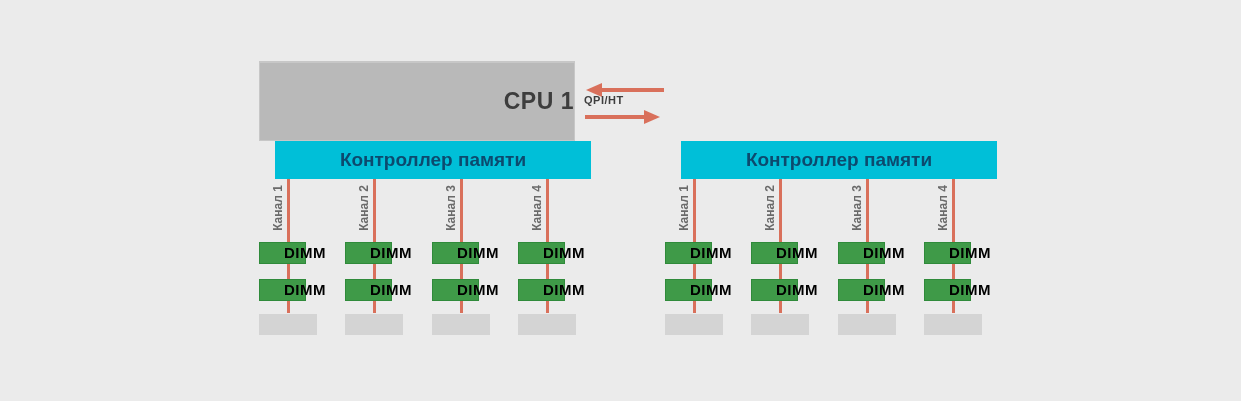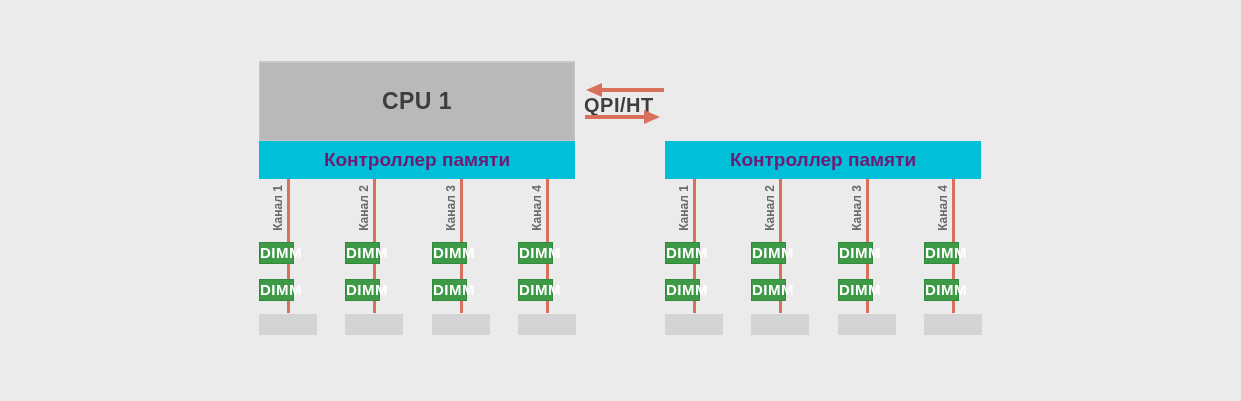--- a/index.html
+++ b/index.html
@@ -26,38 +26,38 @@
   .cpu-group.g1 { left: 259px; }
   .cpu-group.g2 { left: 665px; }
 
   .cpu-block {
     position: absolute;
     top: 0; left: 0;
     width: 316px; height: 80px;
     background: #b9b9b9;
     border: 1px solid #c7c7c7;
     border-top-width: 2px;
-    display: flex; align-items: center; justify-content: center;
+    display: flex; align-items: center; justify-content: flex-end;
   }
   .cpu-label {
     font-size: 23px;
     font-weight: 600;
     color: #3d3d3d;
     letter-spacing: 0.5px;
   }
 
   .mem-controller {
     position: absolute;
-    top: 80px; left: 0;
+    top: 80px; left: 16px;
     width: 316px; height: 38px;
     background: #00bfd8;
     display: flex; align-items: center; justify-content: center;
     font-size: 19px;
     font-weight: 600;
-    color: #701a75;
+    color: #0c4a6e;
   }
 
   
   .channel {
     position: absolute;
     top: 118px;
     width: 58px;
     height: 156px;
   }
   .channel.c1 { left: 0px; }
@@ -84,30 +84,31 @@
     font-size: 12px;
     font-weight: 600;
     color: #6a6a6a;
     text-align: center;
     line-height: 14px;
     white-space: nowrap;
   }
   .dimm {
     position: absolute;
     left: 0;
-    width: 35px;
+    width: 47px;
     height: 22px;
     background: #3f9a48;
     border: 1px solid #2f8a3a;
-    color: #ffffff;
+    color: #000000;
     font-size: 15px;
     font-weight: 700;
     letter-spacing: 0.5px;
     text-align: center;
     line-height: 20px;
+    padding-left: 24px;
   }
   .dimm.r1 { top: 63px; }
   .dimm.r2 { top: 100px; }
   .empty-slot {
     position: absolute;
     left: 0;
     top: 135px;
     width: 58px;
     height: 21px;
     background: #d4d4d4;
@@ -133,21 +134,21 @@
     border-bottom: 7px solid transparent;
   }
   .head-left  { border-right: 16px solid #d9705b; left: 11px; top: 3px; }
   .shaft-top  { left: 26px; top: 8px;  width: 63px; }
   .head-right { border-left: 16px solid #d9705b; left: 69px; top: 30px; }
   .shaft-bot  { left: 10px; top: 35px; width: 60px; }
   .qpi-label {
     position: absolute;
     left: 9px;
     top: 14px;
-    font-size: 20px;
+    font-size: 11px;
     font-weight: 700;
     color: #3e3e3e;
     letter-spacing: 0.5px;
     white-space: nowrap;
   }
 </style>
 </head>
 <body>
 
 <div class="canvas">

